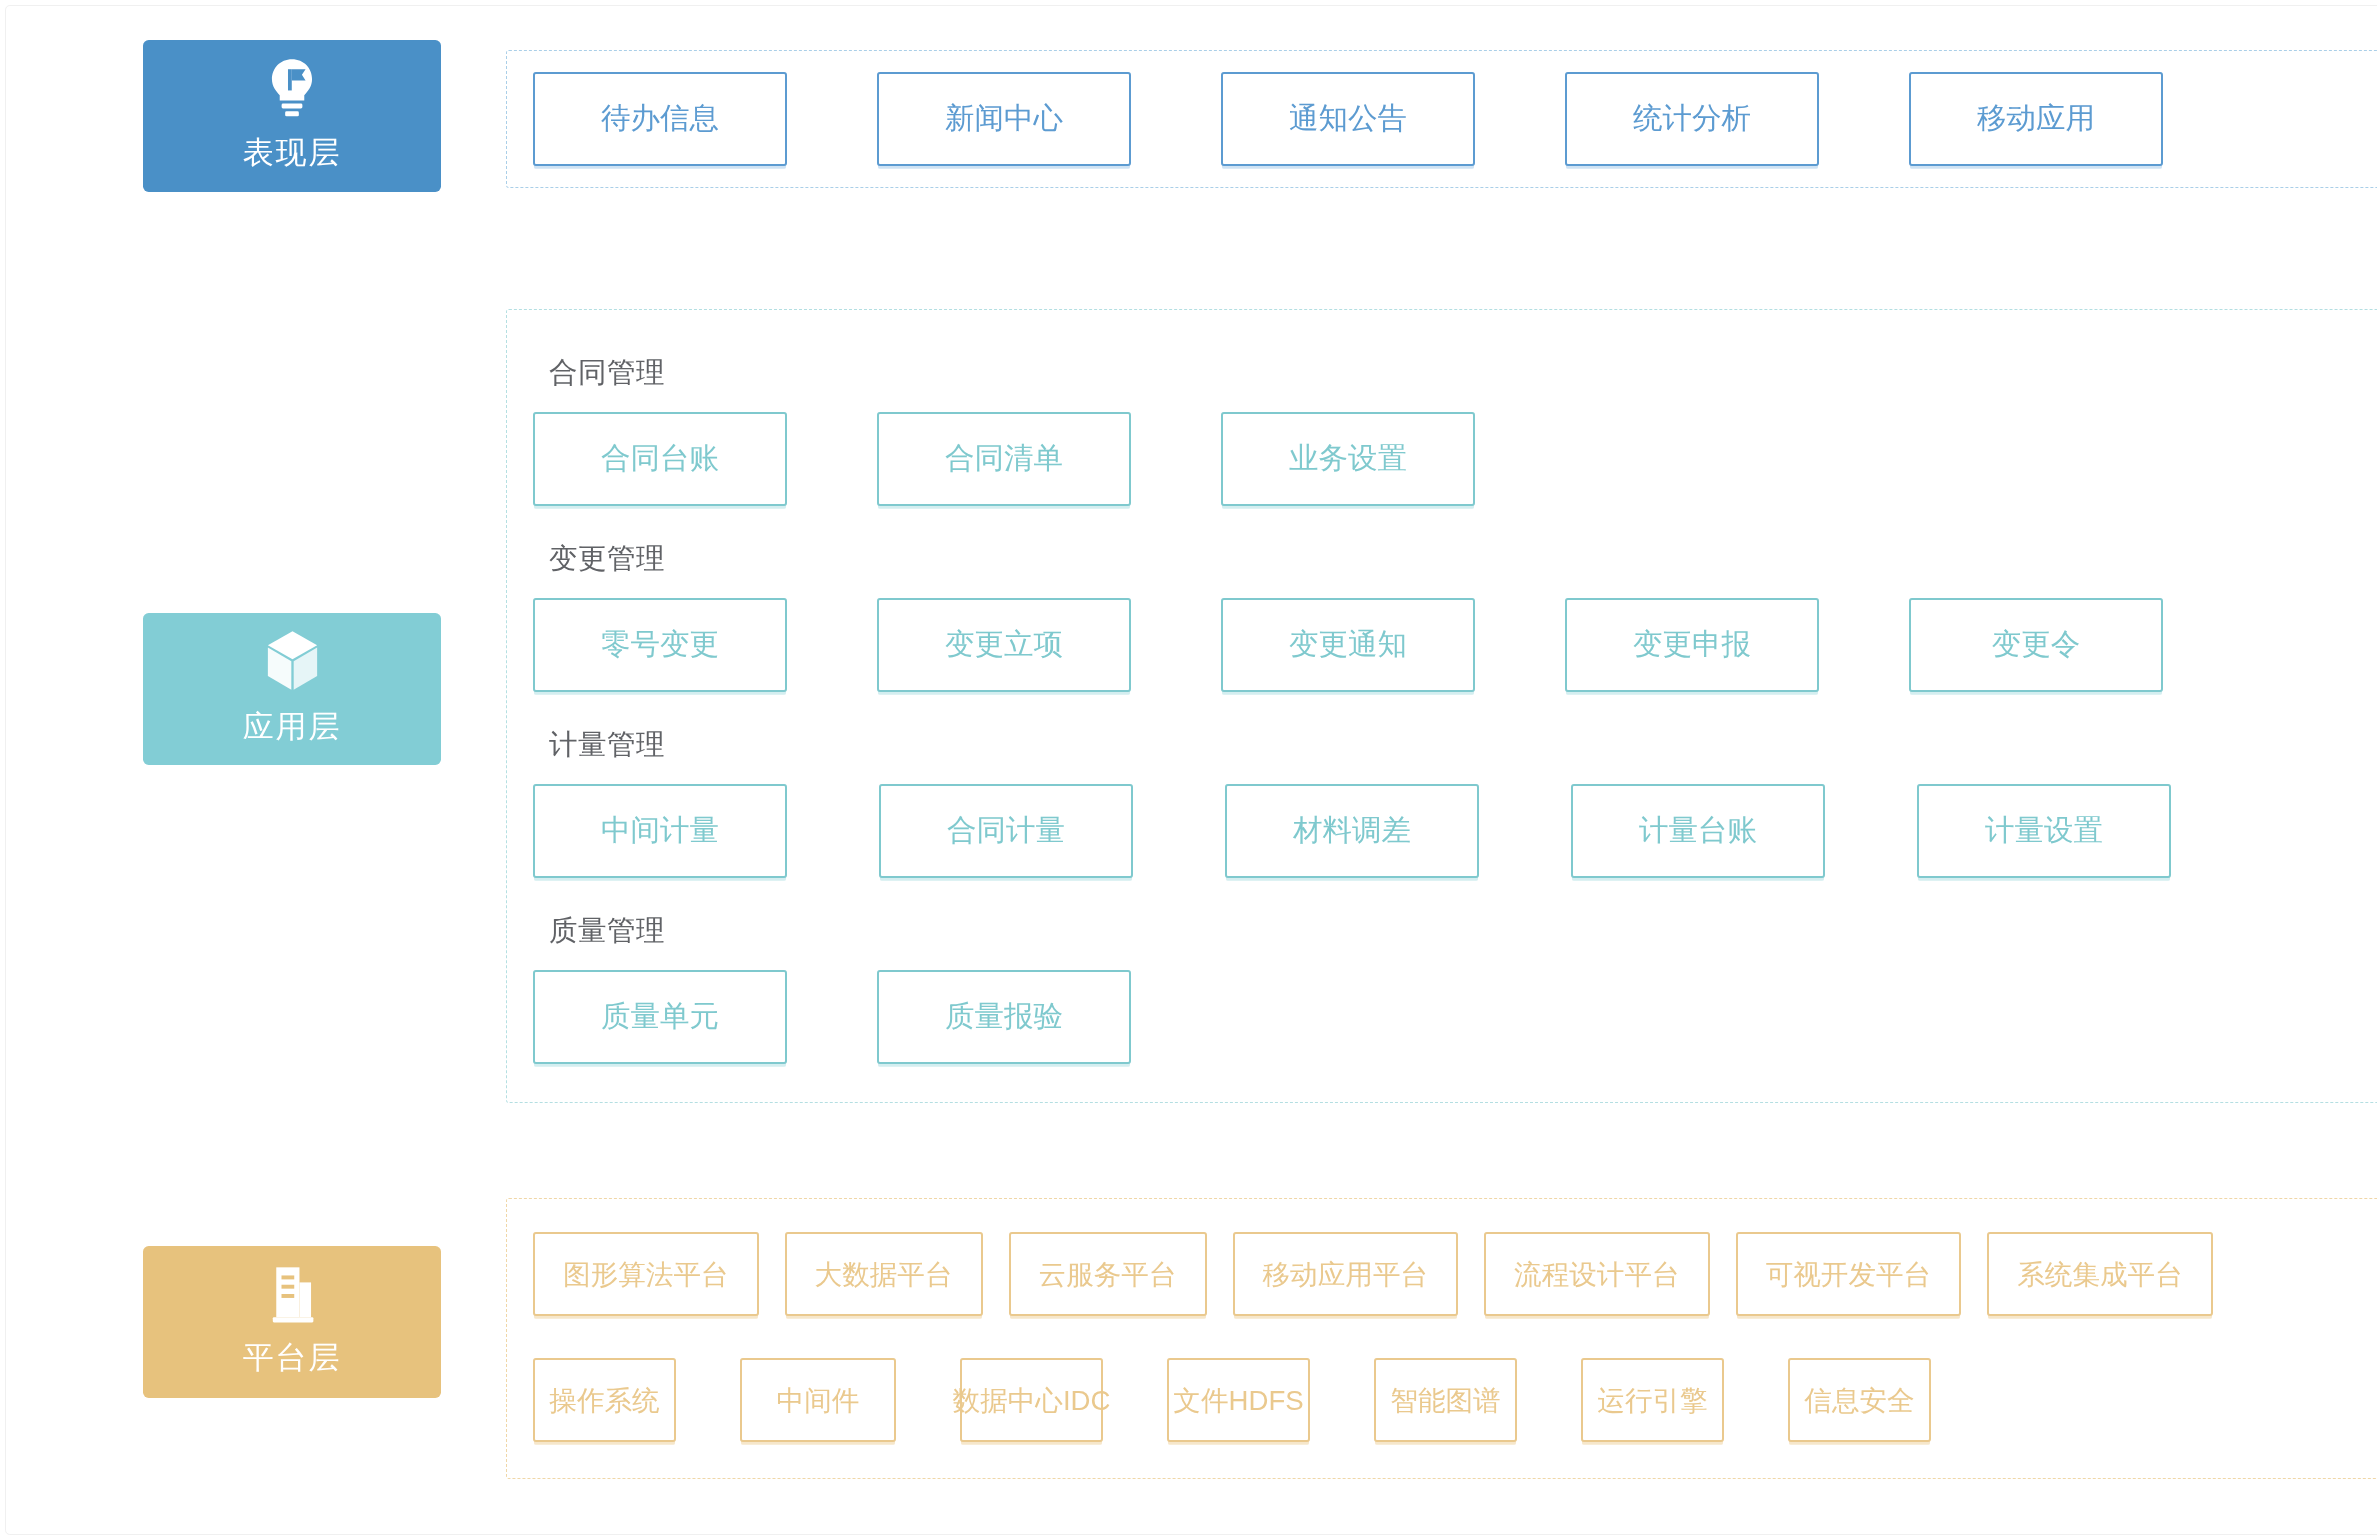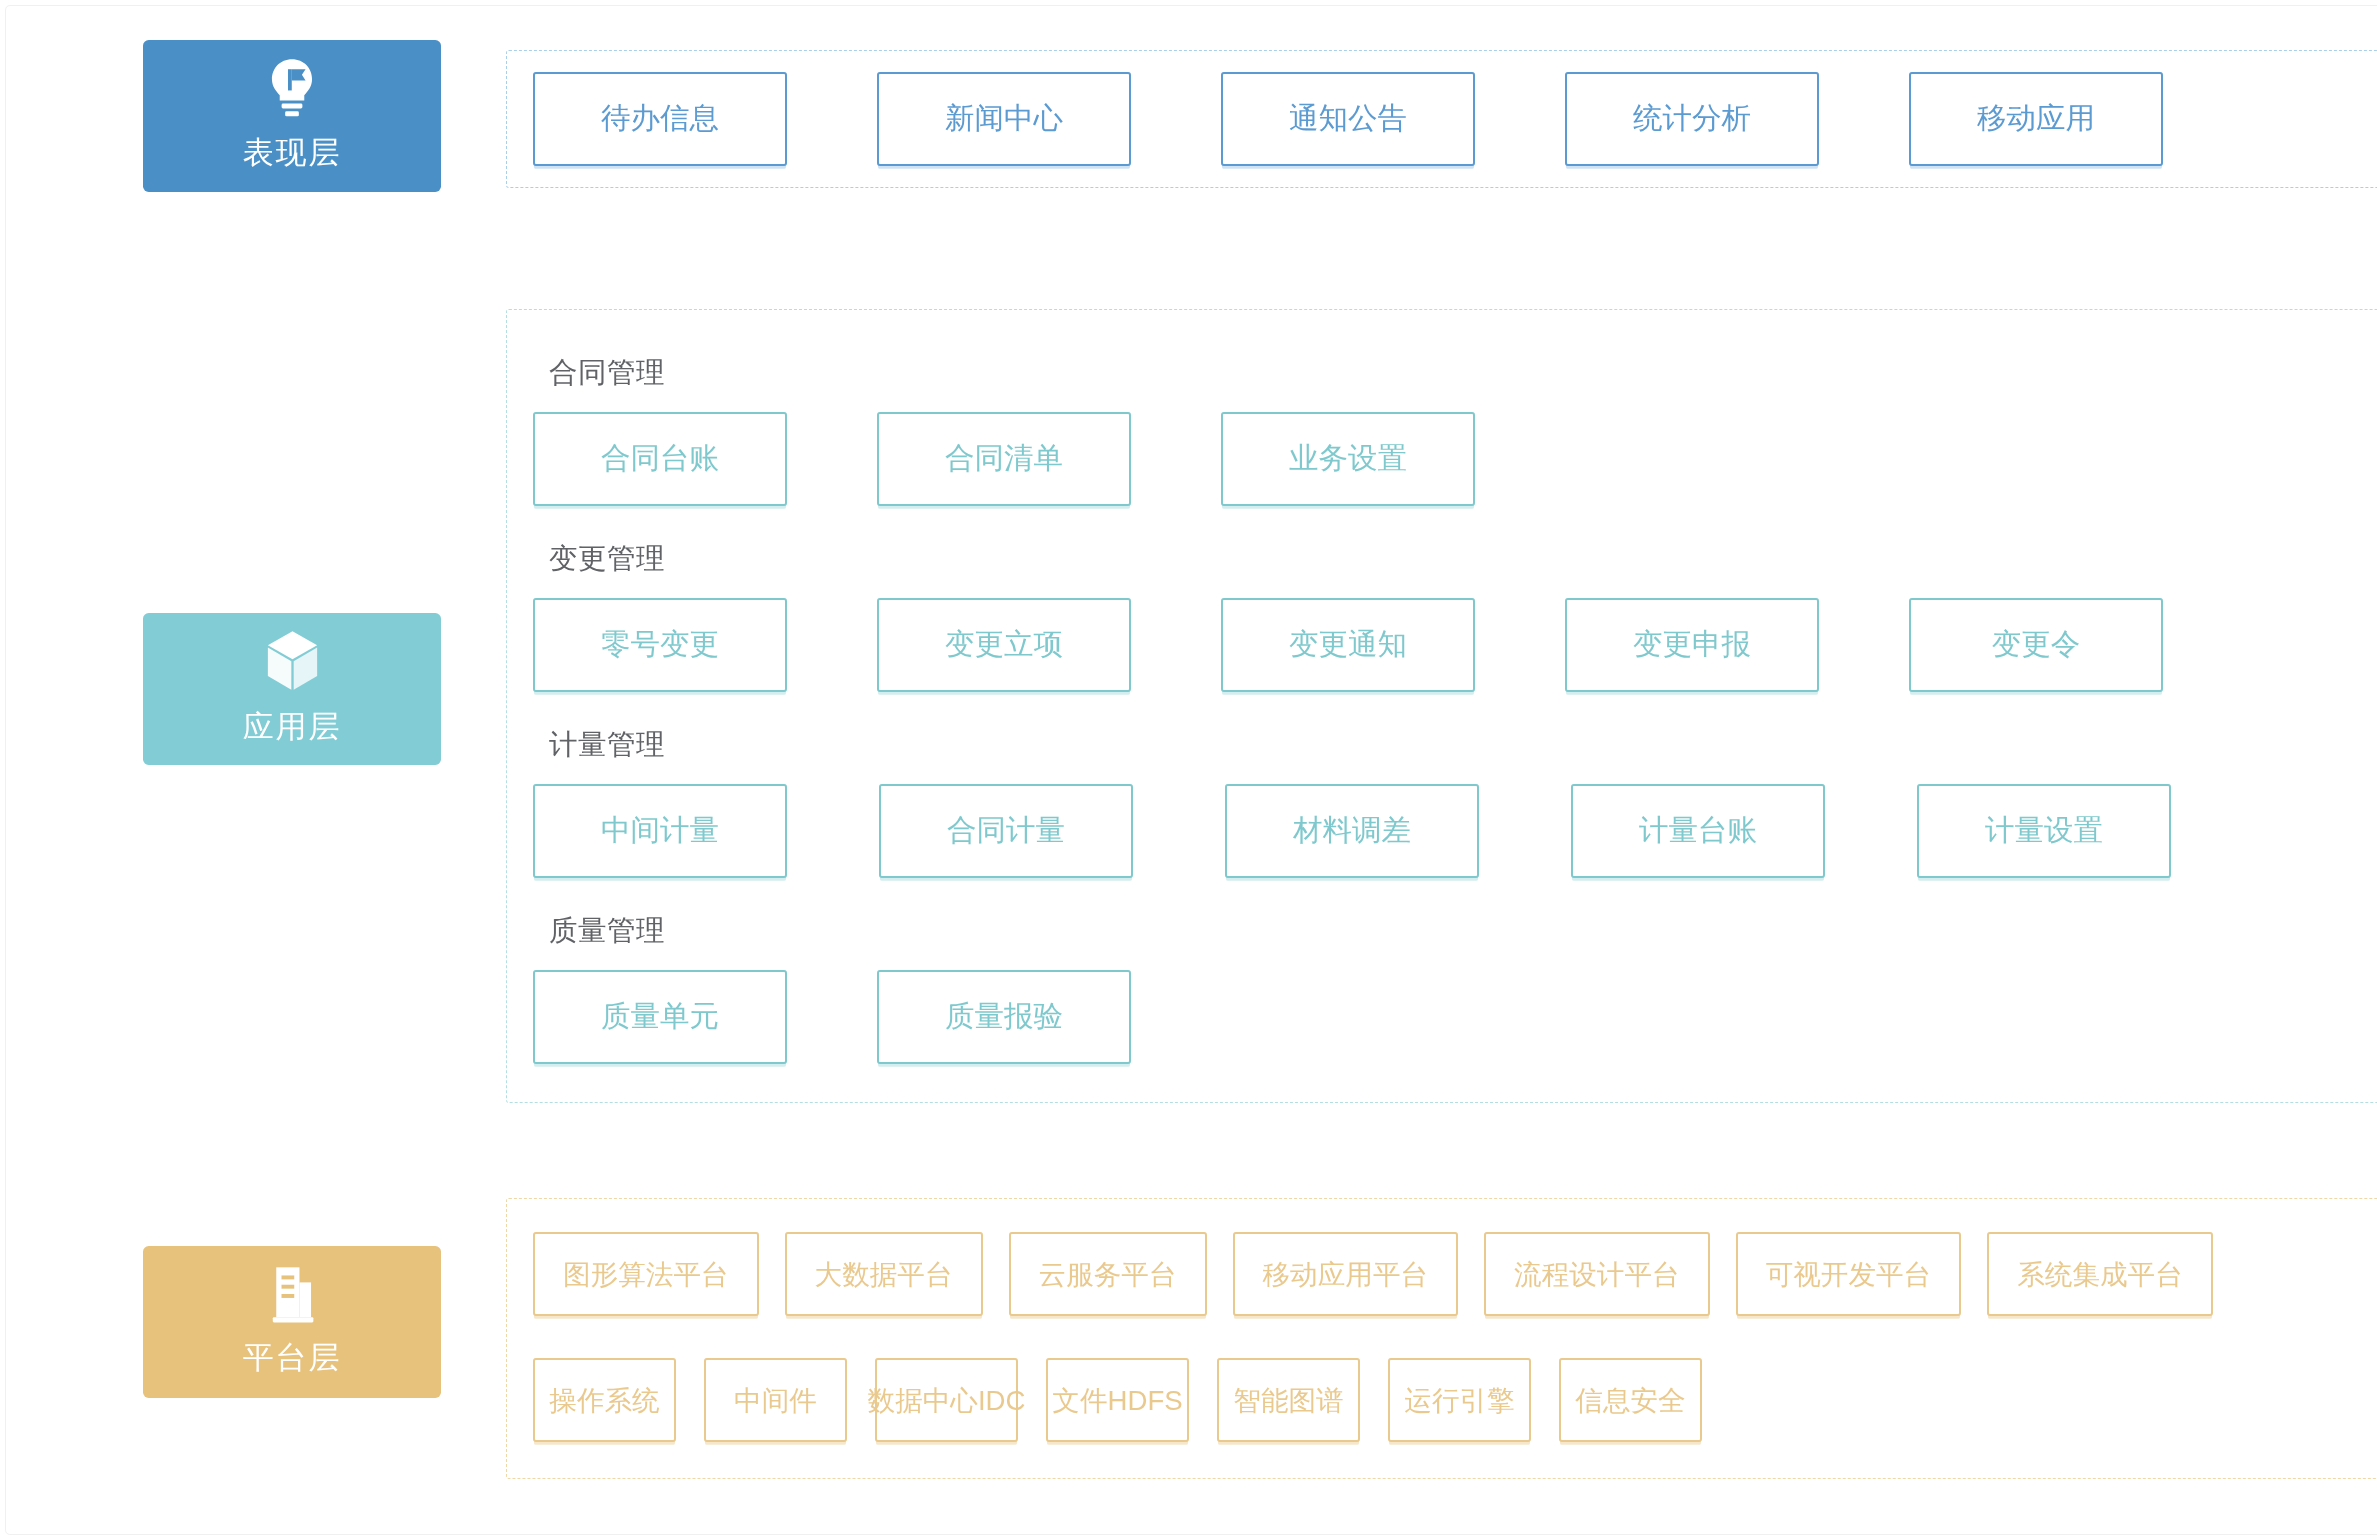--- a/index.html
+++ b/index.html
@@ -233,23 +233,23 @@
     <div class="chip-row" style="left:533px; top:1232px; gap:26px;">
       <div class="chip chip-plat">图形算法平台</div>
       <div class="chip chip-plat">大数据平台</div>
       <div class="chip chip-plat">云服务平台</div>
       <div class="chip chip-plat">移动应用平台</div>
       <div class="chip chip-plat">流程设计平台</div>
       <div class="chip chip-plat">可视开发平台</div>
       <div class="chip chip-plat">系统集成平台</div>
     </div>
 
-    <div class="chip-row" style="left:533px; top:1358px; gap:28px;">
+    <div class="chip-row" style="left:533px; top:1358px; gap:64px;">
       <div class="chip chip-plat" style="width:143px;">操作系统</div>
-      <div class="chip chip-plat" style="width:143px;">中间件</div>
+      <div class="chip chip-plat" style="width:156px;">中间件</div>
       <div class="chip chip-plat" style="width:143px;">数据中心IDC</div>
       <div class="chip chip-plat" style="width:143px;">文件HDFS</div>
       <div class="chip chip-plat" style="width:143px;">智能图谱</div>
       <div class="chip chip-plat" style="width:143px;">运行引擎</div>
       <div class="chip chip-plat" style="width:143px;">信息安全</div>
     </div>
 
   </div>
 </div>
 

